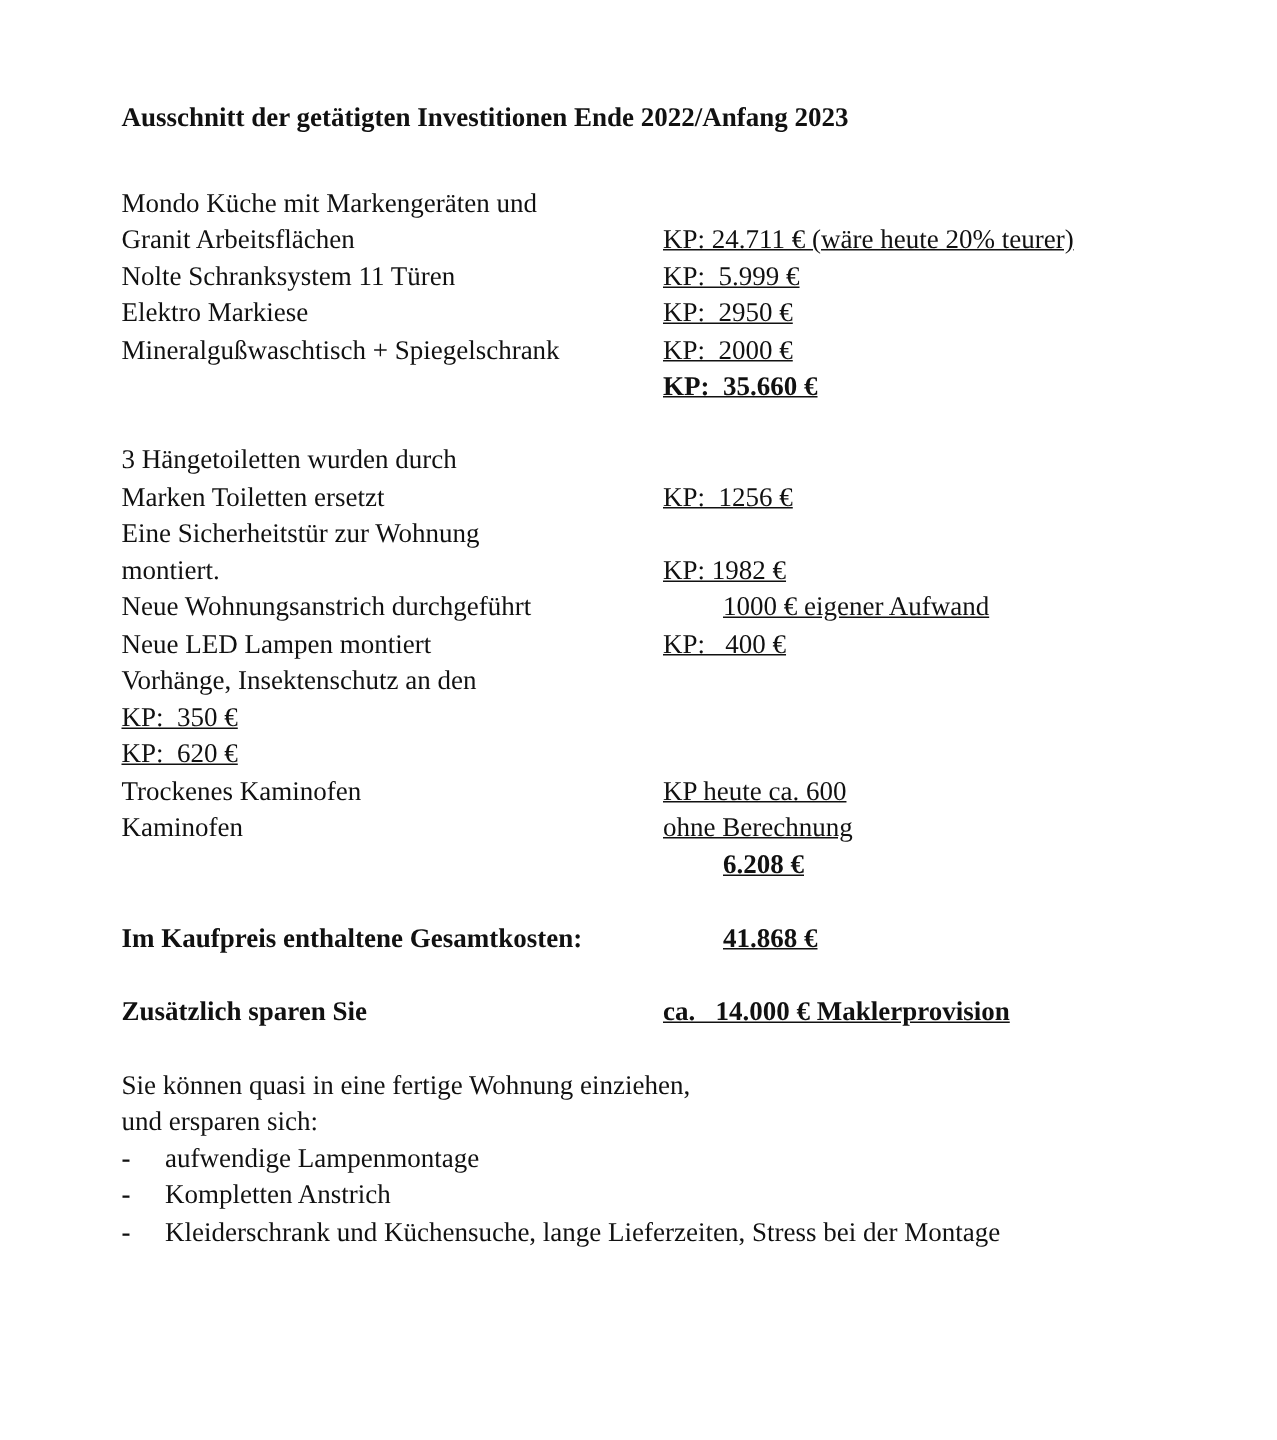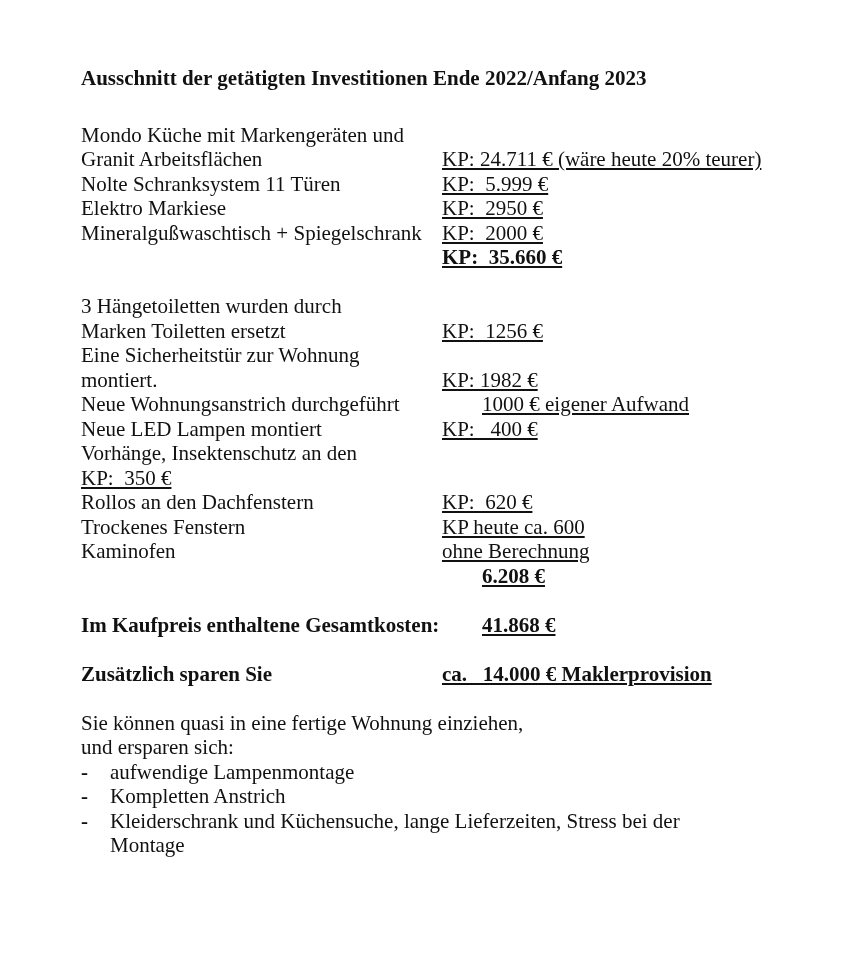--- a/index.html
+++ b/index.html
@@ -11,21 +11,21 @@
     height: 960px;
     background: #ffffff;
     overflow: hidden;
   }
   .page {
     position: absolute;
     left: 81px;
     top: 66px;
     width: 706px;
     font-family: "Liberation Serif", serif;
-    font-size: 21px;
+    font-size: 18px;
     line-height: 24.5px;
     color: #111111;
   }
   .title {
     font-weight: bold;
     margin: 0 0 32px 0;
     white-space: pre;
   }
   .row {
     display: flex;
@@ -130,25 +130,24 @@
       <div class="cell-value">KP:   400 €</div>
     </div>
     <div class="row">
       <div class="cell-label">Vorhänge, Insektenschutz an den</div>
       <div class="cell-value"></div>
     </div>
     <div class="row">
       <div class="cell-value">KP:  350 €</div>
     </div>
     <div class="row">
-      <div class="cell-label">Rollos an den Dachfenstern</div>
       <div class="cell-value">KP:  620 €</div>
     </div>
     <div class="row">
-      <div class="cell-label">Trockenes Fenstern</div>
+      <div class="cell-label">Trockenes Kaminofen</div>
       <div class="cell-value">KP heute ca. 600</div>
     </div>
     <div class="row">
       <div class="cell-label">Kaminofen</div>
       <div class="cell-value">ohne Berechnung</div>
     </div>
     <div class="row">
       <div class="cell-label"></div>
       <div class="cell-value bold val-indent">6.208 €</div>
     </div>

